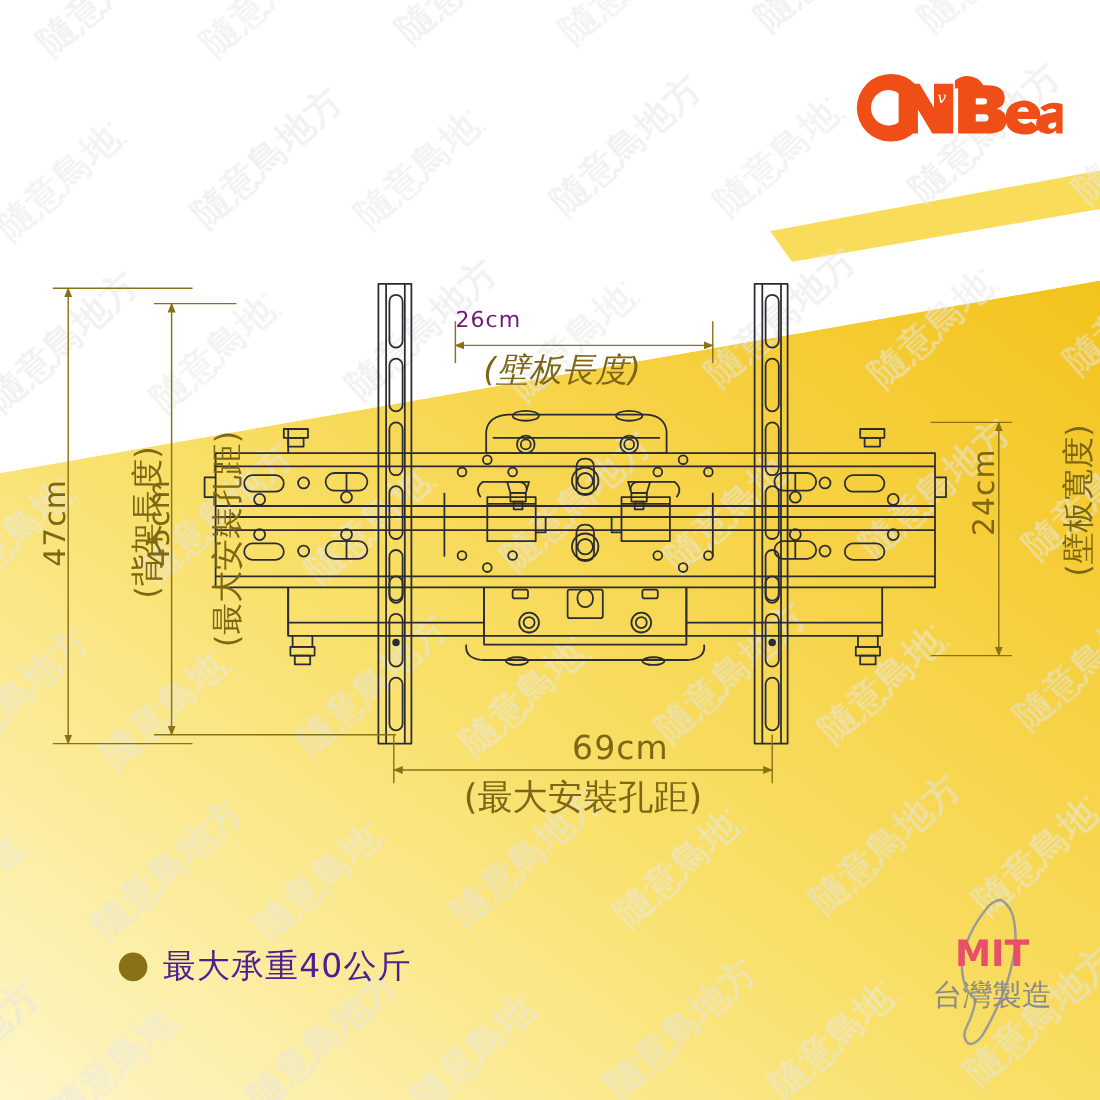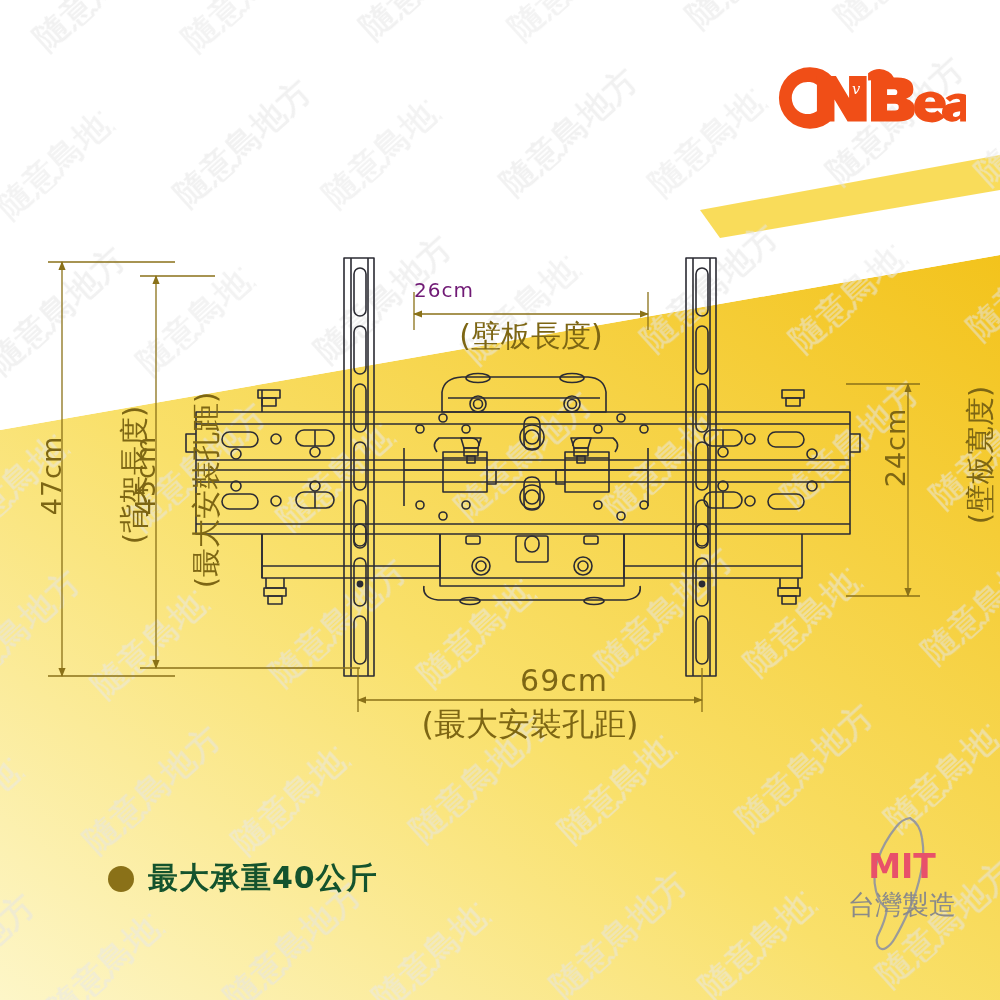--- a/index.html
+++ b/index.html
@@ -12,22 +12,22 @@
   #stage{position:absolute;inset:0;width:1000px;height:1000px;}
   .layer{position:absolute;inset:0;width:1000px;height:1000px;}
   #bg-band{z-index:1;}
   #watermark{z-index:2;opacity:.55;}
   #drawing{z-index:3;}
   #dims{z-index:4;}
   #logo{position:absolute;z-index:6;right:34px;top:62px;width:190px;height:72px;}
   #mit{position:absolute;z-index:6;right:28px;bottom:40px;width:140px;height:150px;}
   #loadspec{position:absolute;z-index:6;left:108px;top:858px;display:flex;align-items:center;gap:14px;}
   #loadspec .bullet{width:26px;height:26px;border-radius:50%;background:#8a7118;display:block;}
-  #loadspec .txt{font-size:30px;color:#14532d;letter-spacing:1px;white-space:nowrap;
-                 font-family:"DejaVu Sans","Liberation Sans",sans-serif;font-weight:700;}
+  #loadspec .txt{font-size:30px;color:#4c1d95;letter-spacing:1px;white-space:nowrap;
+                 font-family:"DejaVu Sans","Liberation Sans",sans-serif;font-weight:400;}
 </style>
 </head>
 <body>
 
 <div id="stage">
 
   <svg id="bg-band" class="layer" viewBox="0 0 1000 1000" preserveAspectRatio="none">
     <defs>
       <linearGradient id="gradLower" x1="0" y1="1" x2="1" y2="0">
         <stop offset="0" stop-color="#fdf6c8"></stop>
@@ -306,23 +306,23 @@
                 font-size:29px;white-space:nowrap;
                 font-family:'DejaVu Sans','Liberation Sans',sans-serif;">
       <span>(最大安裝孔距)</span>
     </div>
 
     <div style="position:absolute;left:414px;top:278px;width:234px;text-align:left;
                 color:#701a75;font-size:20px;letter-spacing:1px;
                 font-family:'DejaVu Sans','Liberation Sans',sans-serif;">
       <span>26cm</span>
     </div>
-    <div style="position:absolute;left:404px;top:316px;width:254px;text-align:center;
+    <div style="position:absolute;left:384px;top:316px;width:254px;text-align:center;
                 color:#7d6614;font-size:30px;
-                font-family:'DejaVu Sans','Liberation Sans',sans-serif;">
+                font-family:'DejaVu Sans','Liberation Sans',sans-serif;font-style:italic;">
       <span>(壁板長度)</span>
     </div>
 
     <div style="position:absolute;left:358px;top:663px;width:412px;text-align:center;
                 color:#7d6614;font-size:30px;letter-spacing:1px;
                 font-family:'DejaVu Sans','Liberation Sans',sans-serif;">
       <span>69cm</span>
     </div>
     <div style="position:absolute;left:348px;top:703px;width:364px;text-align:center;
                 color:#7d6614;font-size:32px;

